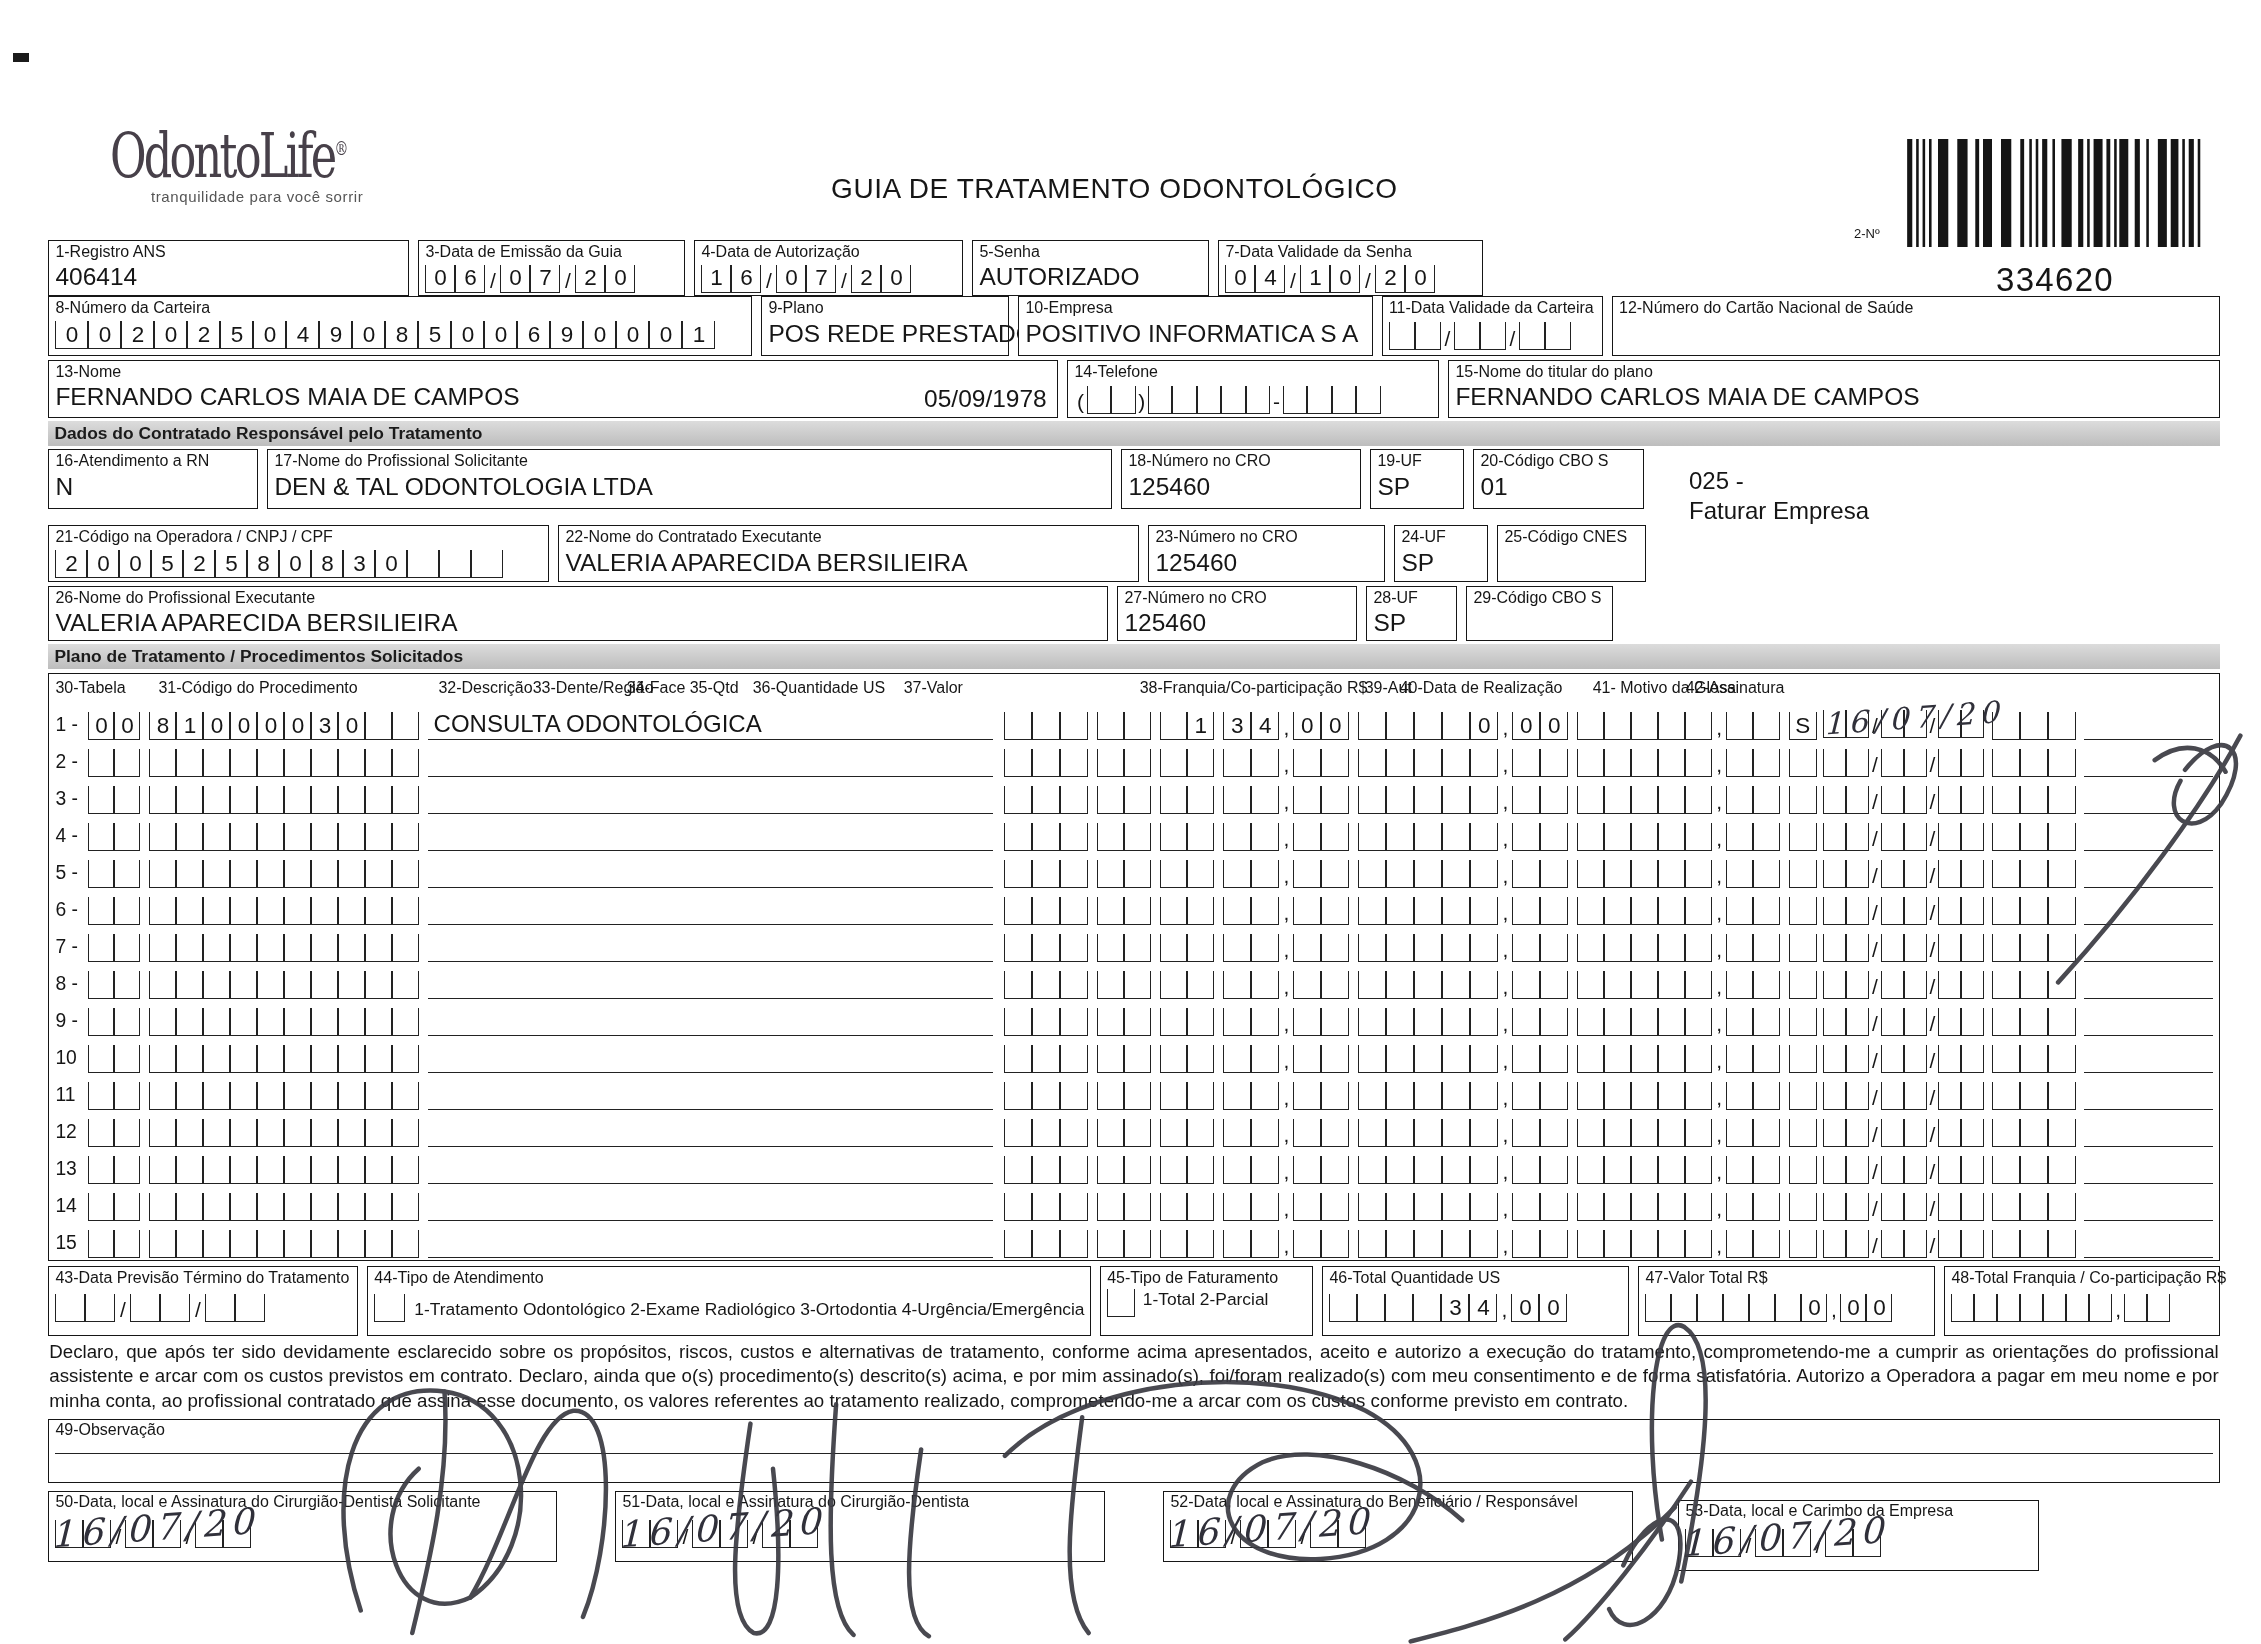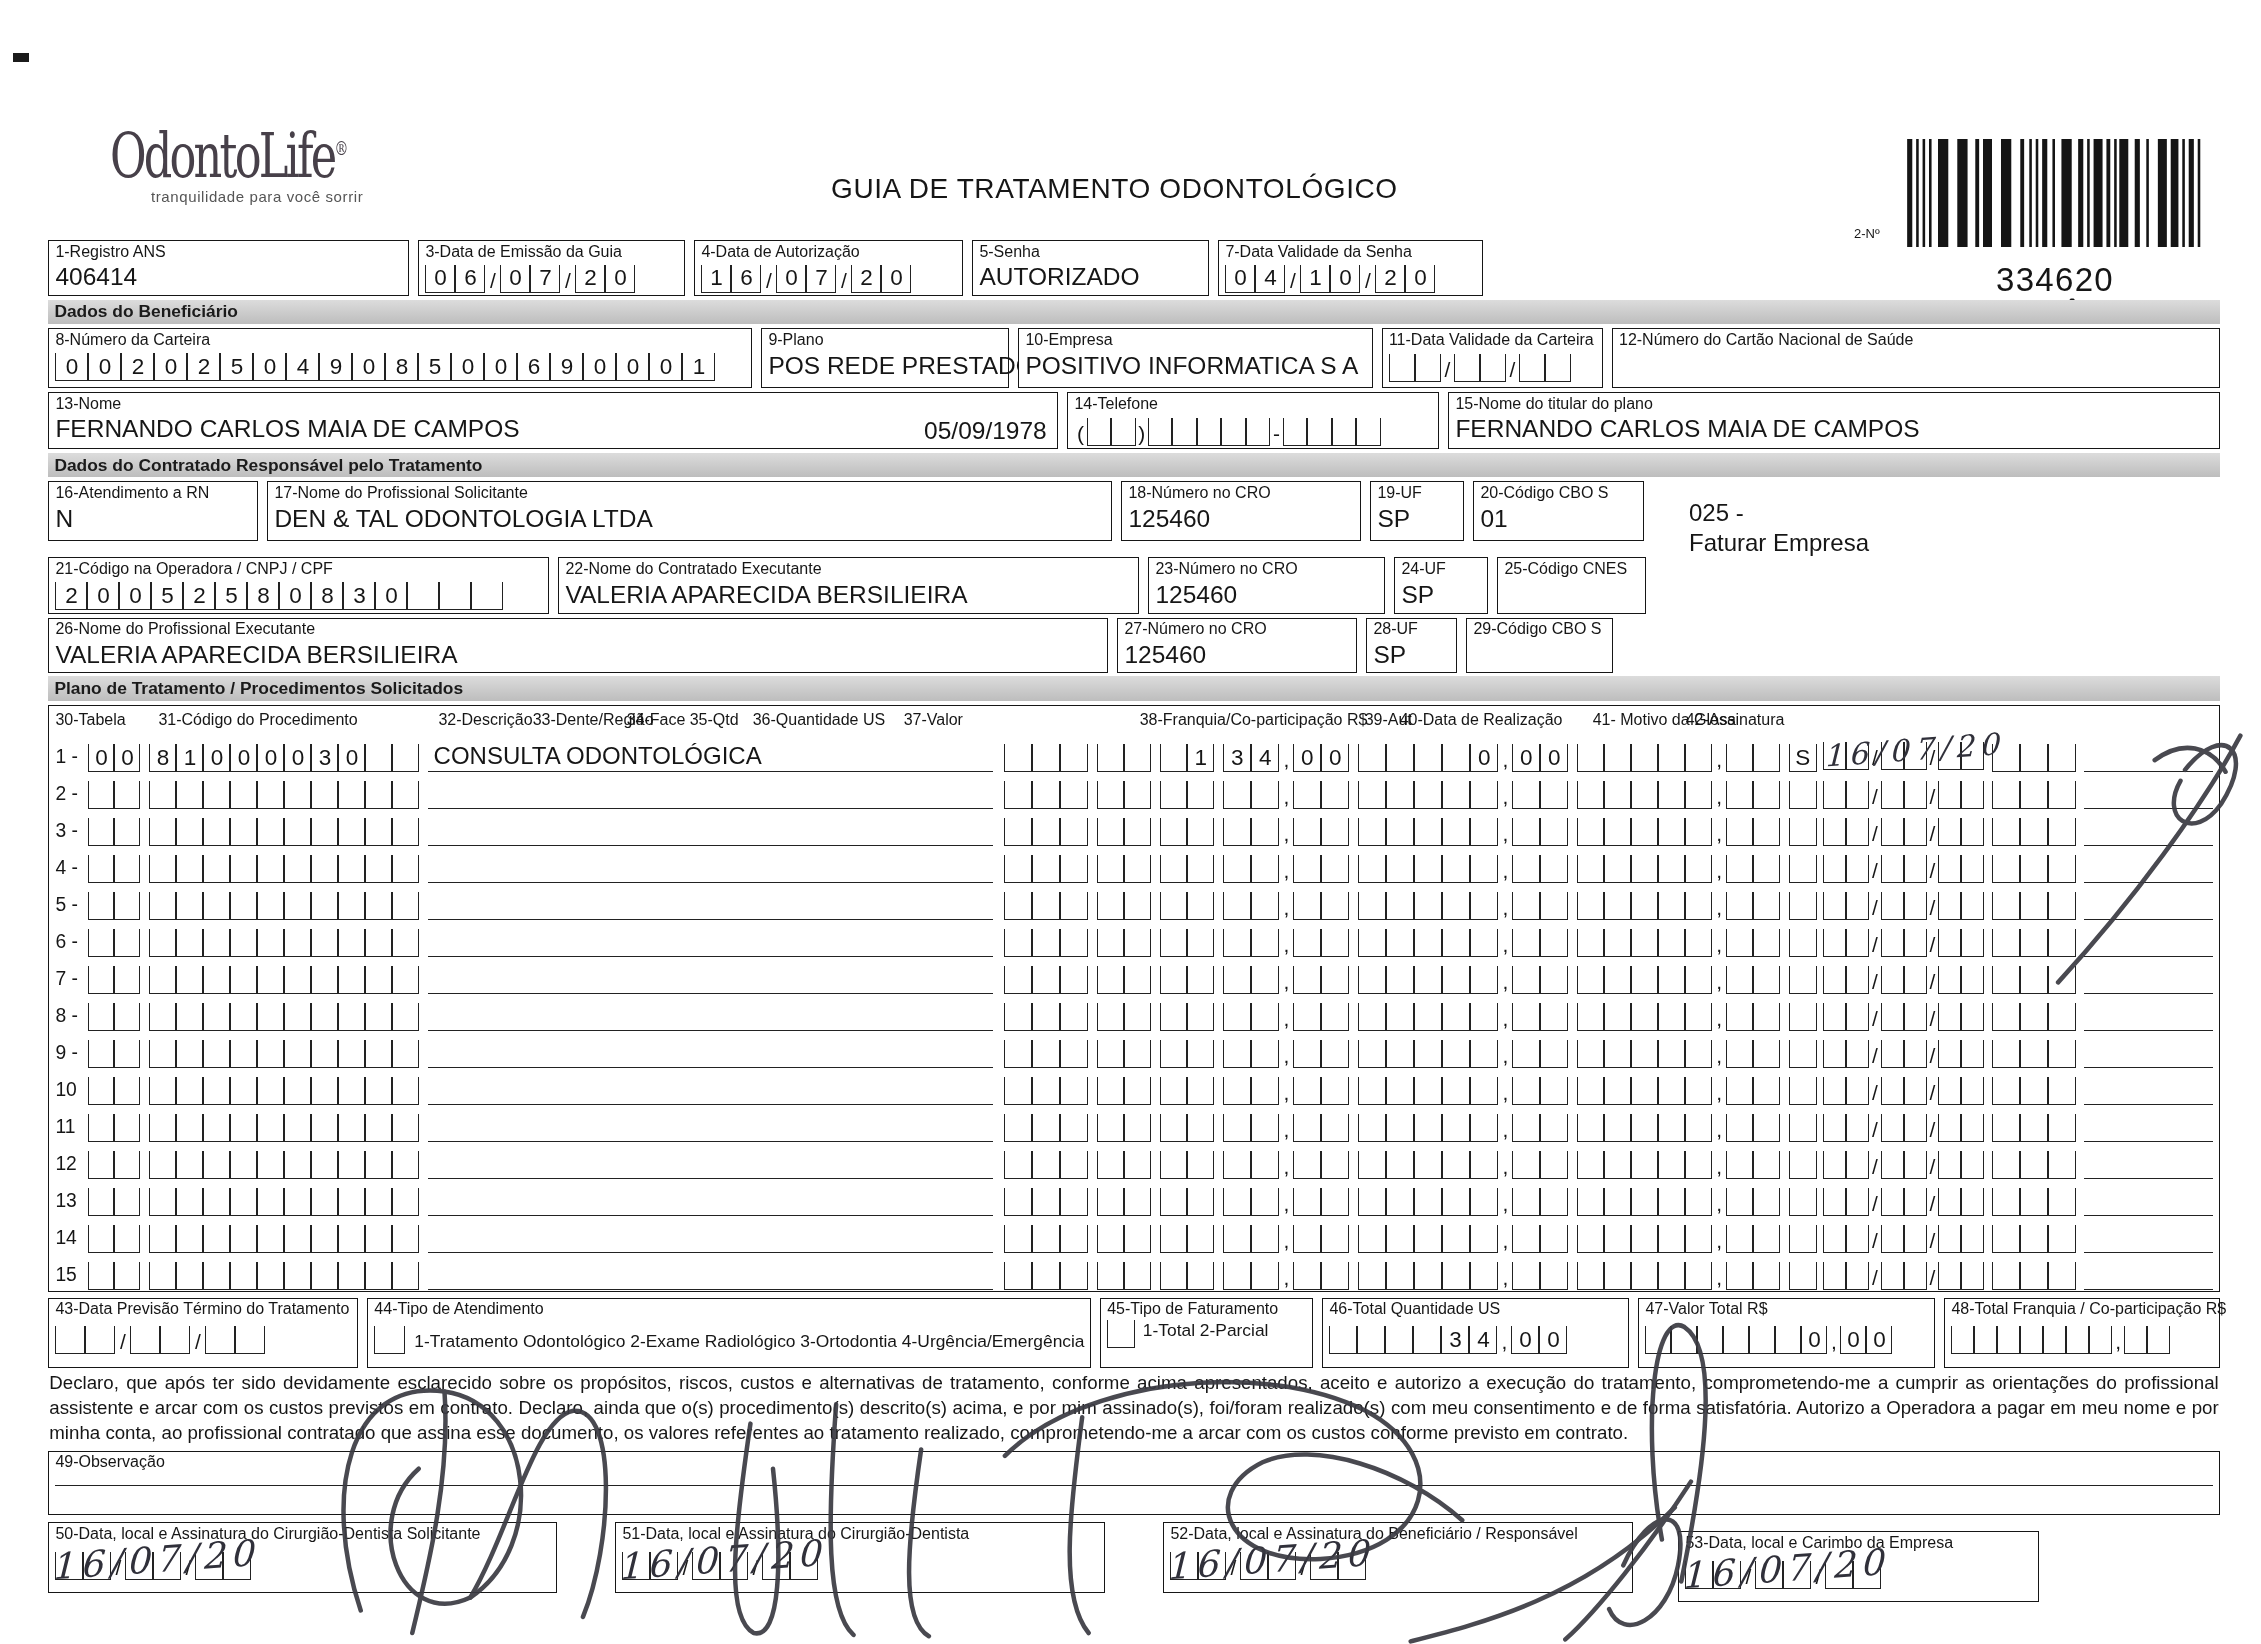--- a/index.html
+++ b/index.html
@@ -153,21 +153,20 @@
             <span class="cc sep">/</span>
             <span class="cc">1</span>
             <span class="cc">0</span>
             <span class="cc sep">/</span>
             <span class="cc">2</span>
             <span class="cc">0</span>
           </div>
       </div>
     </div>
 
-    <div class="secbar">Dados do Beneficiário</div>
 
     <div class="frow">
       <div class="fbox gap" style="width:707px">
         <div class="flabel">8-Número da Carteira</div>
         <div class="comb" style="--cw:33px;margin-top:3.9px">
             <span class="cc">0</span>
             <span class="cc">0</span>
             <span class="cc">2</span>
             <span class="cc">0</span>
             <span class="cc">2</span>

